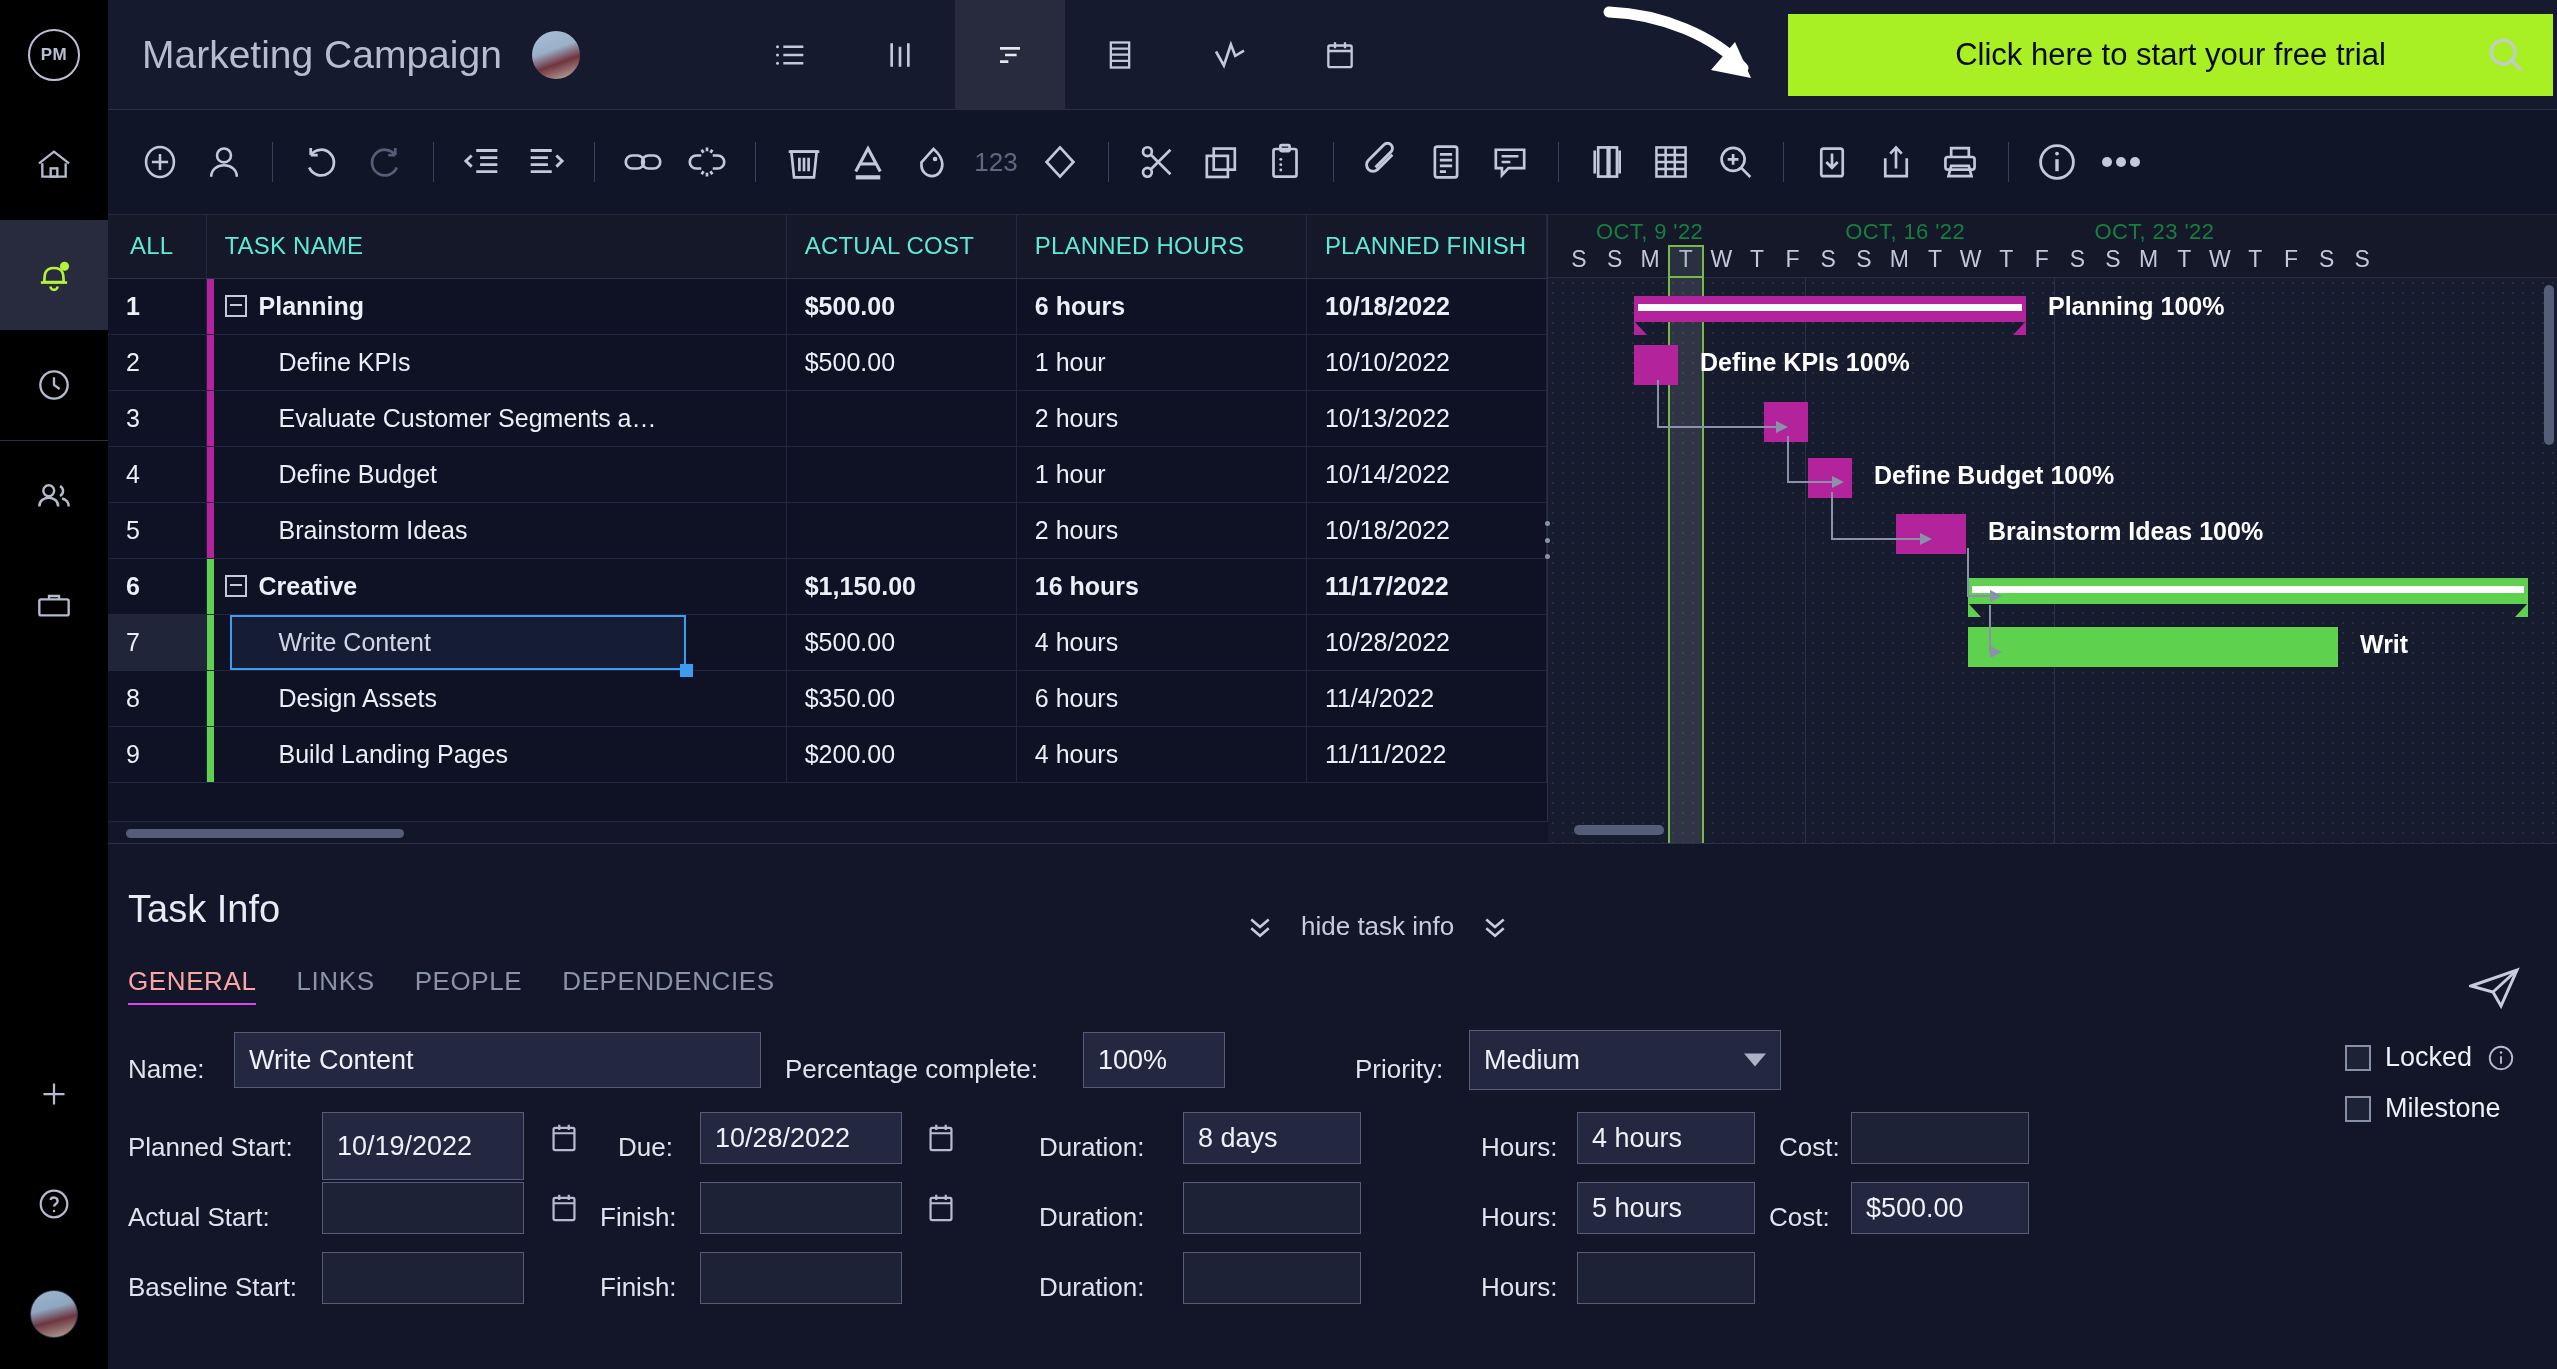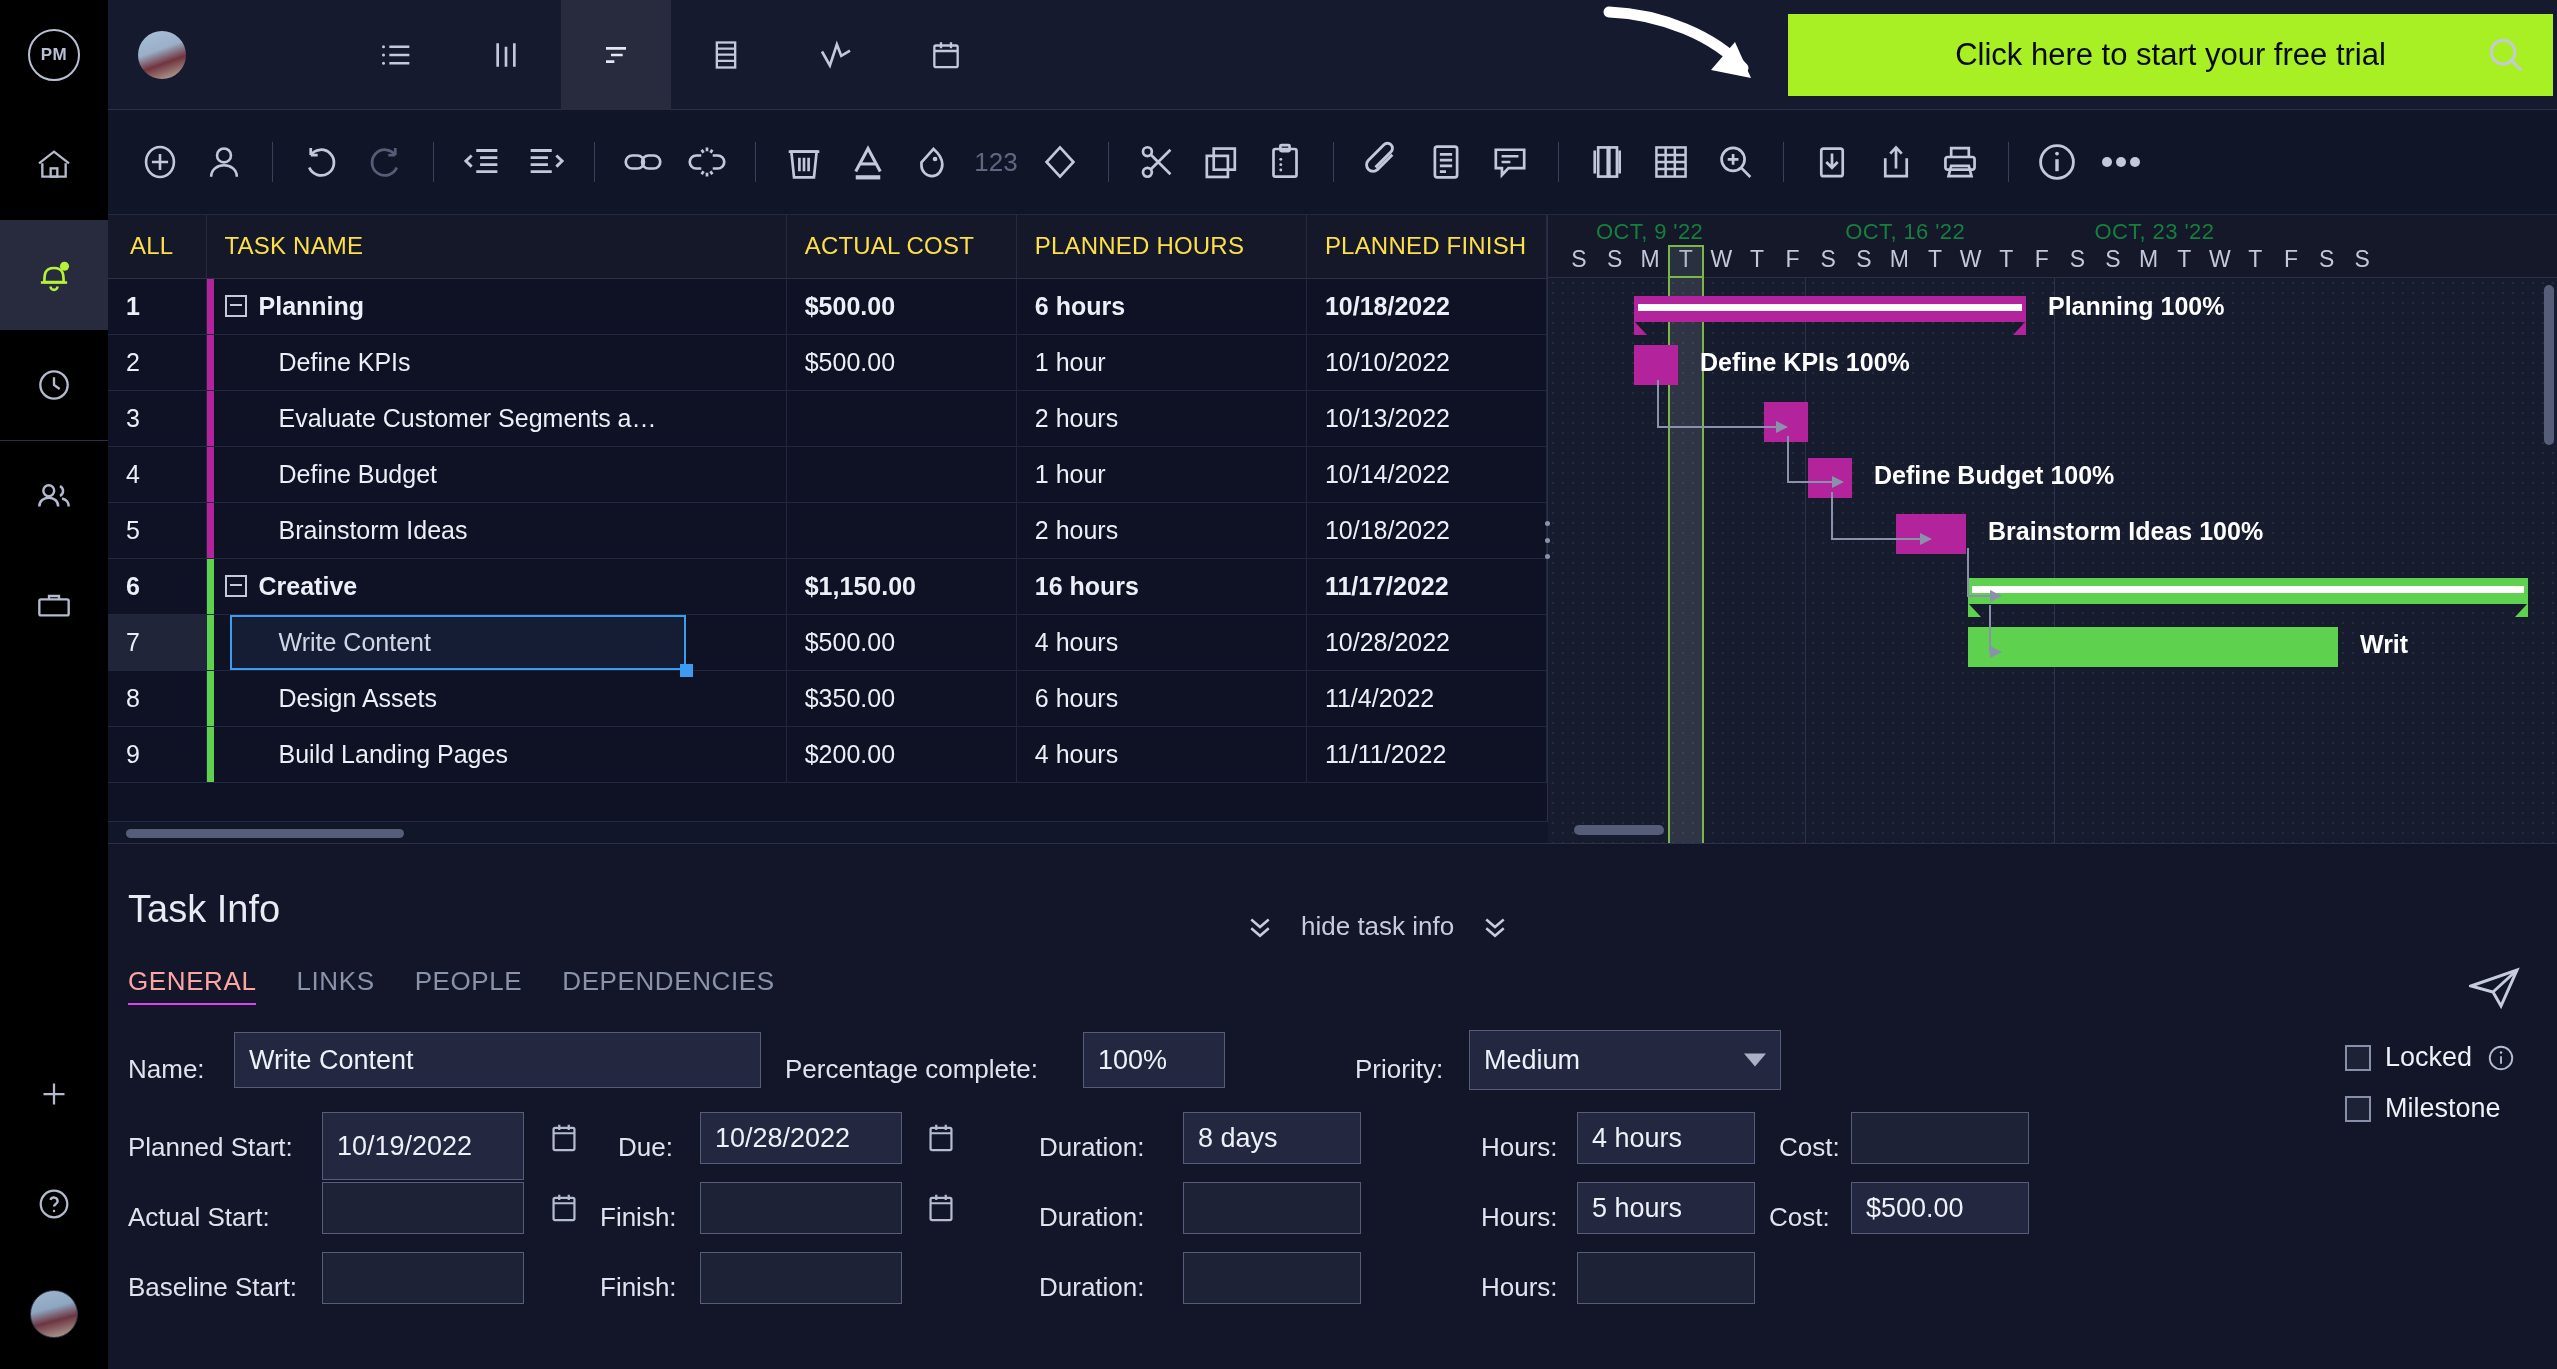--- a/index.html
+++ b/index.html
@@ -85,21 +85,21 @@
     justify-content: center; cursor: pointer; flex: 0 0 64px;
   }
   .tb-sep { width: 1px; height: 40px; background: #3a4058; margin: 0 16px; flex: 0 0 1px; }
 
   
   .worksplit { display: flex; height: 628px; flex: 0 0 628px; background:#0e1224; }
   .gridpane { width: 1440px; flex: 0 0 1440px; display: flex; flex-direction: column;
               border-right: 1px solid #2b3047; position: relative; }
   table.grid { width: 100%; border-collapse: collapse; table-layout: fixed; }
   table.grid th {
-    height: 63px; background: #141829; color: #fde047; font-size: 24px;
+    height: 63px; background: #141829; color: #5eead4; font-size: 24px;
     font-weight: 400; text-align: left; padding-left: 18px;
     border-bottom: 1px solid #2b3047; border-right: 1px solid #242a42;
     letter-spacing: .2px; white-space: nowrap;
   }
   table.grid th.c-all { width: 98px; text-align: left; padding-left: 22px; }
   table.grid th.c-name { width: 580px; }
   table.grid th.c-cost { width: 230px; }
   table.grid th.c-hours { width: 290px; margin-left: 19px; }
   table.grid th.c-finish { width: 240px; }
   table.grid td {
@@ -296,20 +296,21 @@
       </svg>
     </div>
     <div class="rail-item">
       <div class="rail-avatar"></div>
     </div>
   </div>
 
   <div class="main">
 
     <div class="topbar">
+      <div class="proj-title">Marketing Campaign</div>
       <div class="proj-avatar"></div>
 
       <div class="view-tabs">
         <div class="view-tab">
           <svg width="40" height="40" viewBox="0 0 24 24" stroke="#c3c9db" stroke-width="1.5">
             <path d="M8 7h12M8 12h12M8 17h12"></path>
             <circle cx="4.5" cy="7" r=".9" fill="#c3c9db" stroke="none"></circle>
             <circle cx="4.5" cy="12" r=".9" fill="#c3c9db" stroke="none"></circle>
             <circle cx="4.5" cy="17" r=".9" fill="#c3c9db" stroke="none"></circle>
           </svg>

